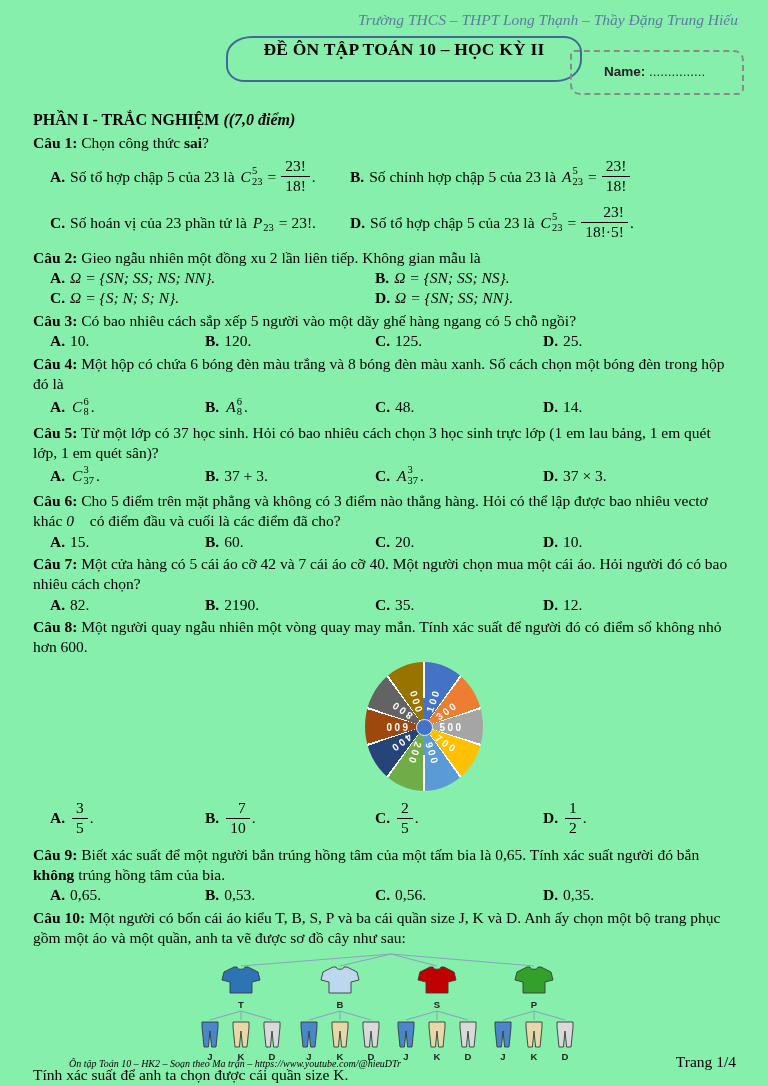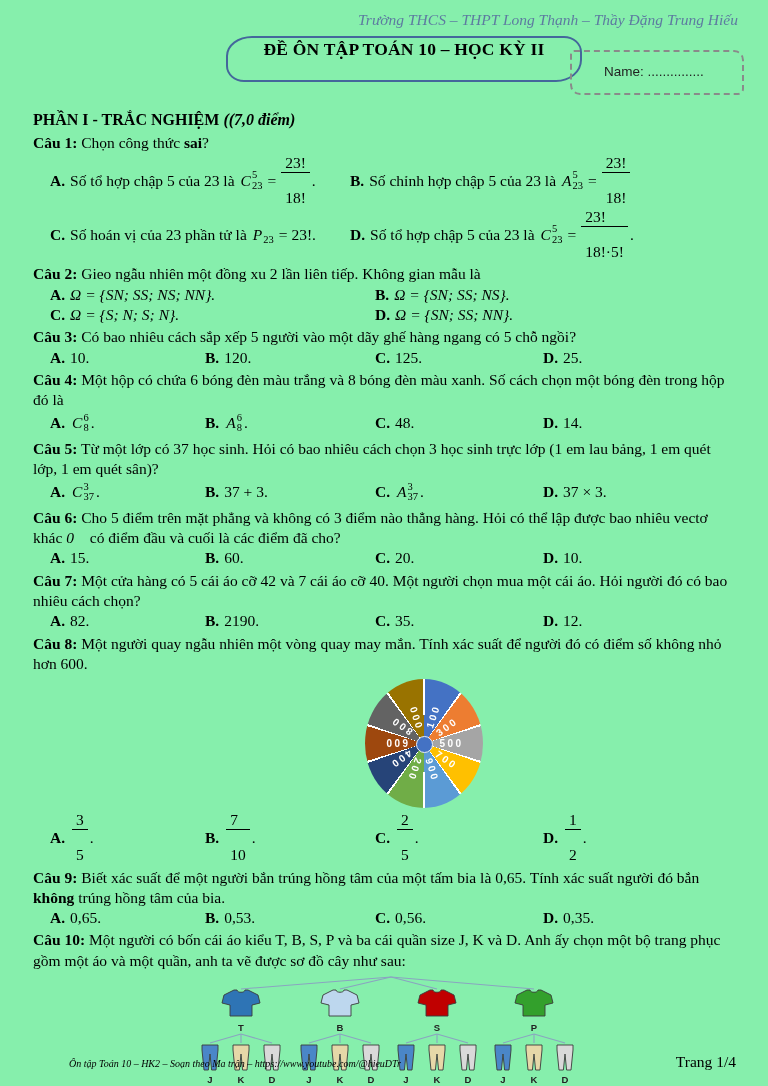--- a/index.html
+++ b/index.html
@@ -10,21 +10,21 @@
   .school-line{text-align:right;padding-right:-2px;font-style:italic;color:#5d7ba0;font-size:15.5px;}
   .title-row{position:relative;height:74px;margin-top:4px;}
   .title-box{position:absolute;left:193px;top:2px;width:352px;height:42px;
              border:2.5px solid #44679b;border-radius:26px 18px 26px 18px/20px 16px 22px 16px;
              display:flex;justify-content:center;
              font-weight:bold;font-size:17.5px;letter-spacing:.2px;}
   .name-box{position:absolute;right:-6px;top:16px;width:148px;
             border:2px dashed #8a8a8a;border-radius:4px 10px 6px 10px;
             padding:8px 10px 9px 12px;font-family:"Liberation Sans",sans-serif;
             font-size:13.5px;color:#222;line-height:1.75;}
-  .name-box b{font-weight:400;padding-left:20px;}
+  .name-box b{font-weight:700;padding-left:20px;}
   
   .section-head{font-weight:bold;font-size:16px;margin-top:2px;}
   .section-head i{font-style:italic;}
   .q{margin-top:2.5px;}
   .stem b{font-weight:bold;}
   .row4{display:flex;margin-left:17px;align-items:center;}
   .row4 .c1{width:155px;}
   .row4 .c2{width:170px;}
   .row4 .c3{width:168px;}
   .row4 .c4{flex:1;}
@@ -35,24 +35,24 @@
   .q1row .c1{width:300px;}
   .fr-row{min-height:48px;}
   .opt{display:flex;align-items:center;flex-wrap:nowrap;}
   .olet{font-weight:bold;margin-right:5px;}
   .opt .gap{margin-right:4px;}
   
   .msym{font-style:italic;margin-left:2px;}
   .mss{display:inline-flex;flex-direction:column;line-height:1;font-size:10.5px;
        vertical-align:middle;margin:0 2px 0 1px;text-align:left;}
   .meq{margin:0 3px;}
-  .frac{display:inline-flex;flex-direction:column;text-align:left;line-height:1.2;
+  .frac{display:inline-flex;flex-direction:column;text-align:right;line-height:1.2;
         vertical-align:middle;margin:0 2px;}
   .frac .fnum{border-bottom:1.3px solid #000;padding:0 4px;}
-  .frac .fden{padding:0 4px;margin-top:16px;}
+  .frac .fden{padding:0 4px;}
   .mtext{font-style:italic;}
   .vec{position:relative;font-style:italic;}
   
   .wheel-wrap{width:100%;display:flex;justify-content:center;margin:5px 0 3px 38px;}
   .wheel{position:relative;width:118px;height:129px;border-radius:50%;}
   .wcenter{position:absolute;left:50%;top:50%;width:15px;height:15px;margin:-7.5px 0 0 -7.5px;
            border-radius:50%;background:#4472c4;border:1px solid #e8eef6;z-index:3;}
   .wlabel{position:absolute;left:50%;top:50%;transform-origin:0 0;color:#fff;z-index:2;
           font-family:"Liberation Sans",sans-serif;font-weight:bold;font-size:10px;
           letter-spacing:2.5px;white-space:nowrap;}

